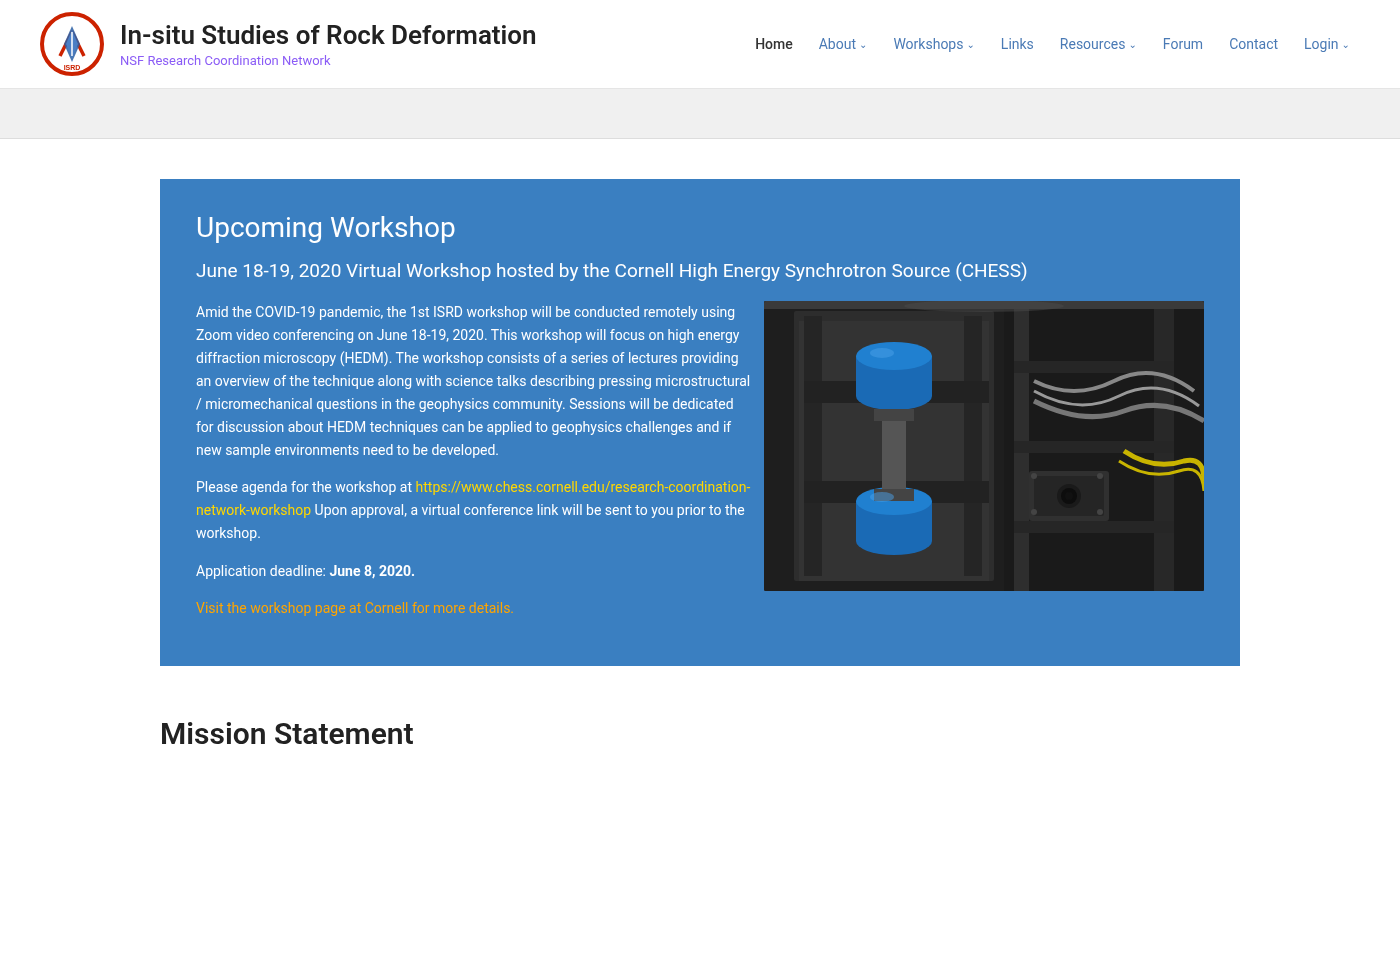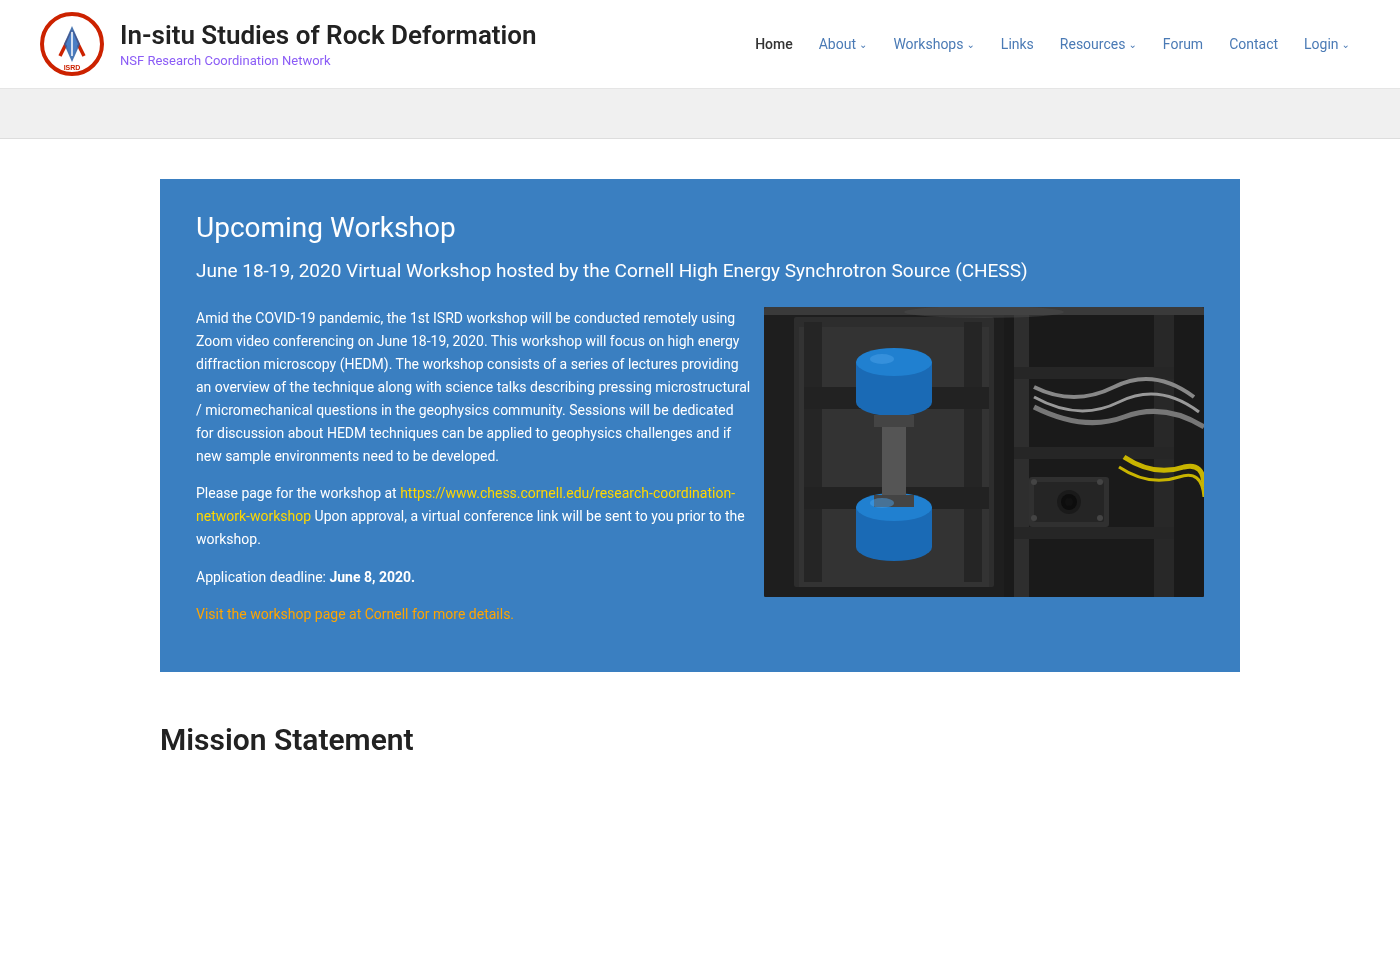--- a/index.html
+++ b/index.html
@@ -83,21 +83,21 @@
       margin-bottom: 50px;
     }
     .workshop-card h2 {
       font-size: 28px;
       font-weight: 400;
       margin-bottom: 14px;
     }
     .workshop-card h3 {
       font-size: 19px;
       font-weight: 400;
-      margin-bottom: 22px;
+      margin-bottom: 16px;
       line-height: 1.4;
     }
     .workshop-body {
       display: flex;
       gap: 12px;
     }
     .workshop-text {
       flex: 1;
       font-size: 14px;
       line-height: 1.65;
@@ -210,21 +210,21 @@
 
   <section class="workshop-card">
     <h2>Upcoming Workshop</h2>
     <h3>June 18-19, 2020 Virtual Workshop hosted by the Cornell High Energy Synchrotron Source (CHESS)</h3>
 
     <div class="workshop-body">
       <div class="workshop-text">
         <p>Amid the COVID-19 pandemic, the 1st ISRD workshop will be conducted remotely using Zoom video conferencing on June 18-19, 2020. This workshop will focus on high energy diffraction microscopy (HEDM). The workshop consists of a series of lectures providing an overview of the technique along with science talks describing pressing microstructural / micromechanical questions in the geophysics community. Sessions will be dedicated for discussion about HEDM techniques can be applied to geophysics challenges and if new sample environments need to be developed.</p>
 
         <p>
-          <span>Please page for the workshop at </span><a href="#">https://www.chess.cornell.edu/research-coordination-network-workshop</a><span> Upon approval, a virtual conference link will be sent to you prior to the workshop.</span>
+          <span>Please agenda for the workshop at </span><a href="#">https://www.chess.cornell.edu/research-coordination-network-workshop</a><span> Upon approval, a virtual conference link will be sent to you prior to the workshop.</span>
         </p>
 
         <p>
           <span>Application deadline: </span><strong>June 8, 2020.</strong>
         </p>
 
 
         <p>
           <a class="orange-link" href="#">Visit the workshop page at Cornell for more details.</a>
         </p>

